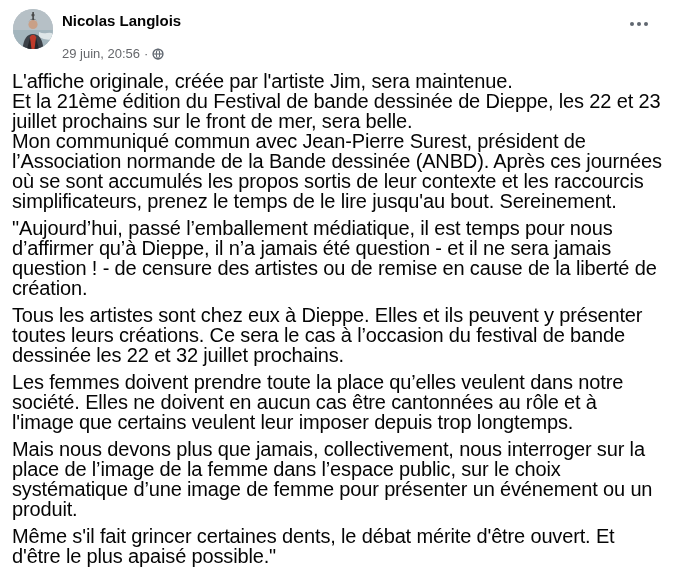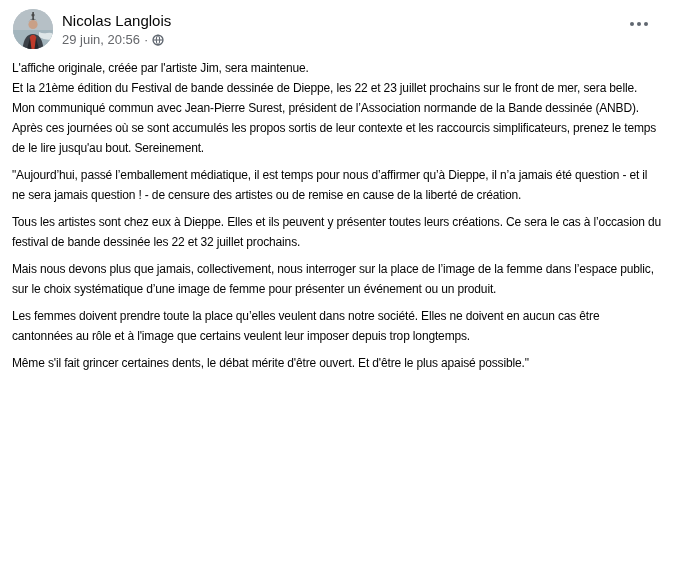--- a/index.html
+++ b/index.html
@@ -33,34 +33,34 @@
   .avatar svg { display: block; }
   .hmeta {
     margin-left: 9px;
     flex: 1;
     min-width: 0;
   }
   .name {
     display: inline-block;
     margin-top: 2px;
     font-size: 15px;
-    font-weight: 400;
+    font-weight: 700;
     color: #050505;
     line-height: 19px;
     text-decoration: none;
     cursor: pointer;
   }
   .sub {
     display: flex;
     align-items: center;
     gap: 4px;
     font-size: 13px;
     color: #65676b;
     line-height: 17px;
-    margin-top: 1px;
+    margin-top: 15px;
   }
   .sub .ts { cursor: pointer; }
   .globe { display: inline-flex; align-items: center; }
   .globe svg { display: block; }
   .more {
     position: absolute;
     top: 14px;
     right: 20px;
     display: flex;
     align-items: center;
@@ -70,21 +70,21 @@
     cursor: pointer;
   }
   .more .d {
     width: 4px;
     height: 4px;
     border-radius: 50%;
     background: #606770;
   }
   .body {
     padding: 9px 12px 0 12px;
-    font-size: 12px;
+    font-size: 20px;
     line-height: 20px;
     letter-spacing: -0.15px;
     color: #050505;
   }
   .body p {
     margin: 0 0 7px 0;
     white-space: pre-line;
   }
   .body p:last-child { margin-bottom: 8px; }
 </style>
@@ -133,18 +133,18 @@
     </div>
 
   </div>
 
   <div class="body">
     <p>L'affiche originale, créée par l'artiste Jim, sera maintenue.
 Et la 21ème édition du Festival de bande dessinée de Dieppe, les 22 et 23 juillet prochains sur le front de mer, sera belle.
 Mon communiqué commun avec Jean-Pierre Surest, président de l’Association normande de la Bande dessinée (ANBD). Après ces journées où se sont accumulés les propos sortis de leur contexte et les raccourcis simplificateurs, prenez le temps de le lire jusqu'au bout. Sereinement.</p>
     <p>"Aujourd’hui, passé l’emballement médiatique, il est temps pour nous d’affirmer qu’à Dieppe, il n’a jamais été question - et il ne sera jamais question ! - de censure des artistes ou de remise en cause de la liberté de création.</p>
     <p>Tous les artistes sont chez eux à Dieppe. Elles et ils peuvent y présenter toutes leurs créations. Ce sera le cas à l’occasion du festival de bande dessinée les 22 et 32 juillet prochains.</p>
+    <p>Les femmes doivent prendre toute la place qu’elles veulent dans notre société. Elles ne doivent en aucun cas être cantonnées au rôle et à l'image que certains veulent leur imposer depuis trop longtemps.</p>
     <p>Mais nous devons plus que jamais, collectivement, nous interroger sur la place de l’image de la femme dans l’espace public, sur le choix systématique d’une image de femme pour présenter un événement ou un produit.</p>
-    <p>Les femmes doivent prendre toute la place qu’elles veulent dans notre société. Elles ne doivent en aucun cas être cantonnées au rôle et à l'image que certains veulent leur imposer depuis trop longtemps.</p>
     <p>Même s'il fait grincer certaines dents, le débat mérite d'être ouvert. Et d'être le plus apaisé possible."</p>
   </div>
 
 </div>
 
 </body></html>

